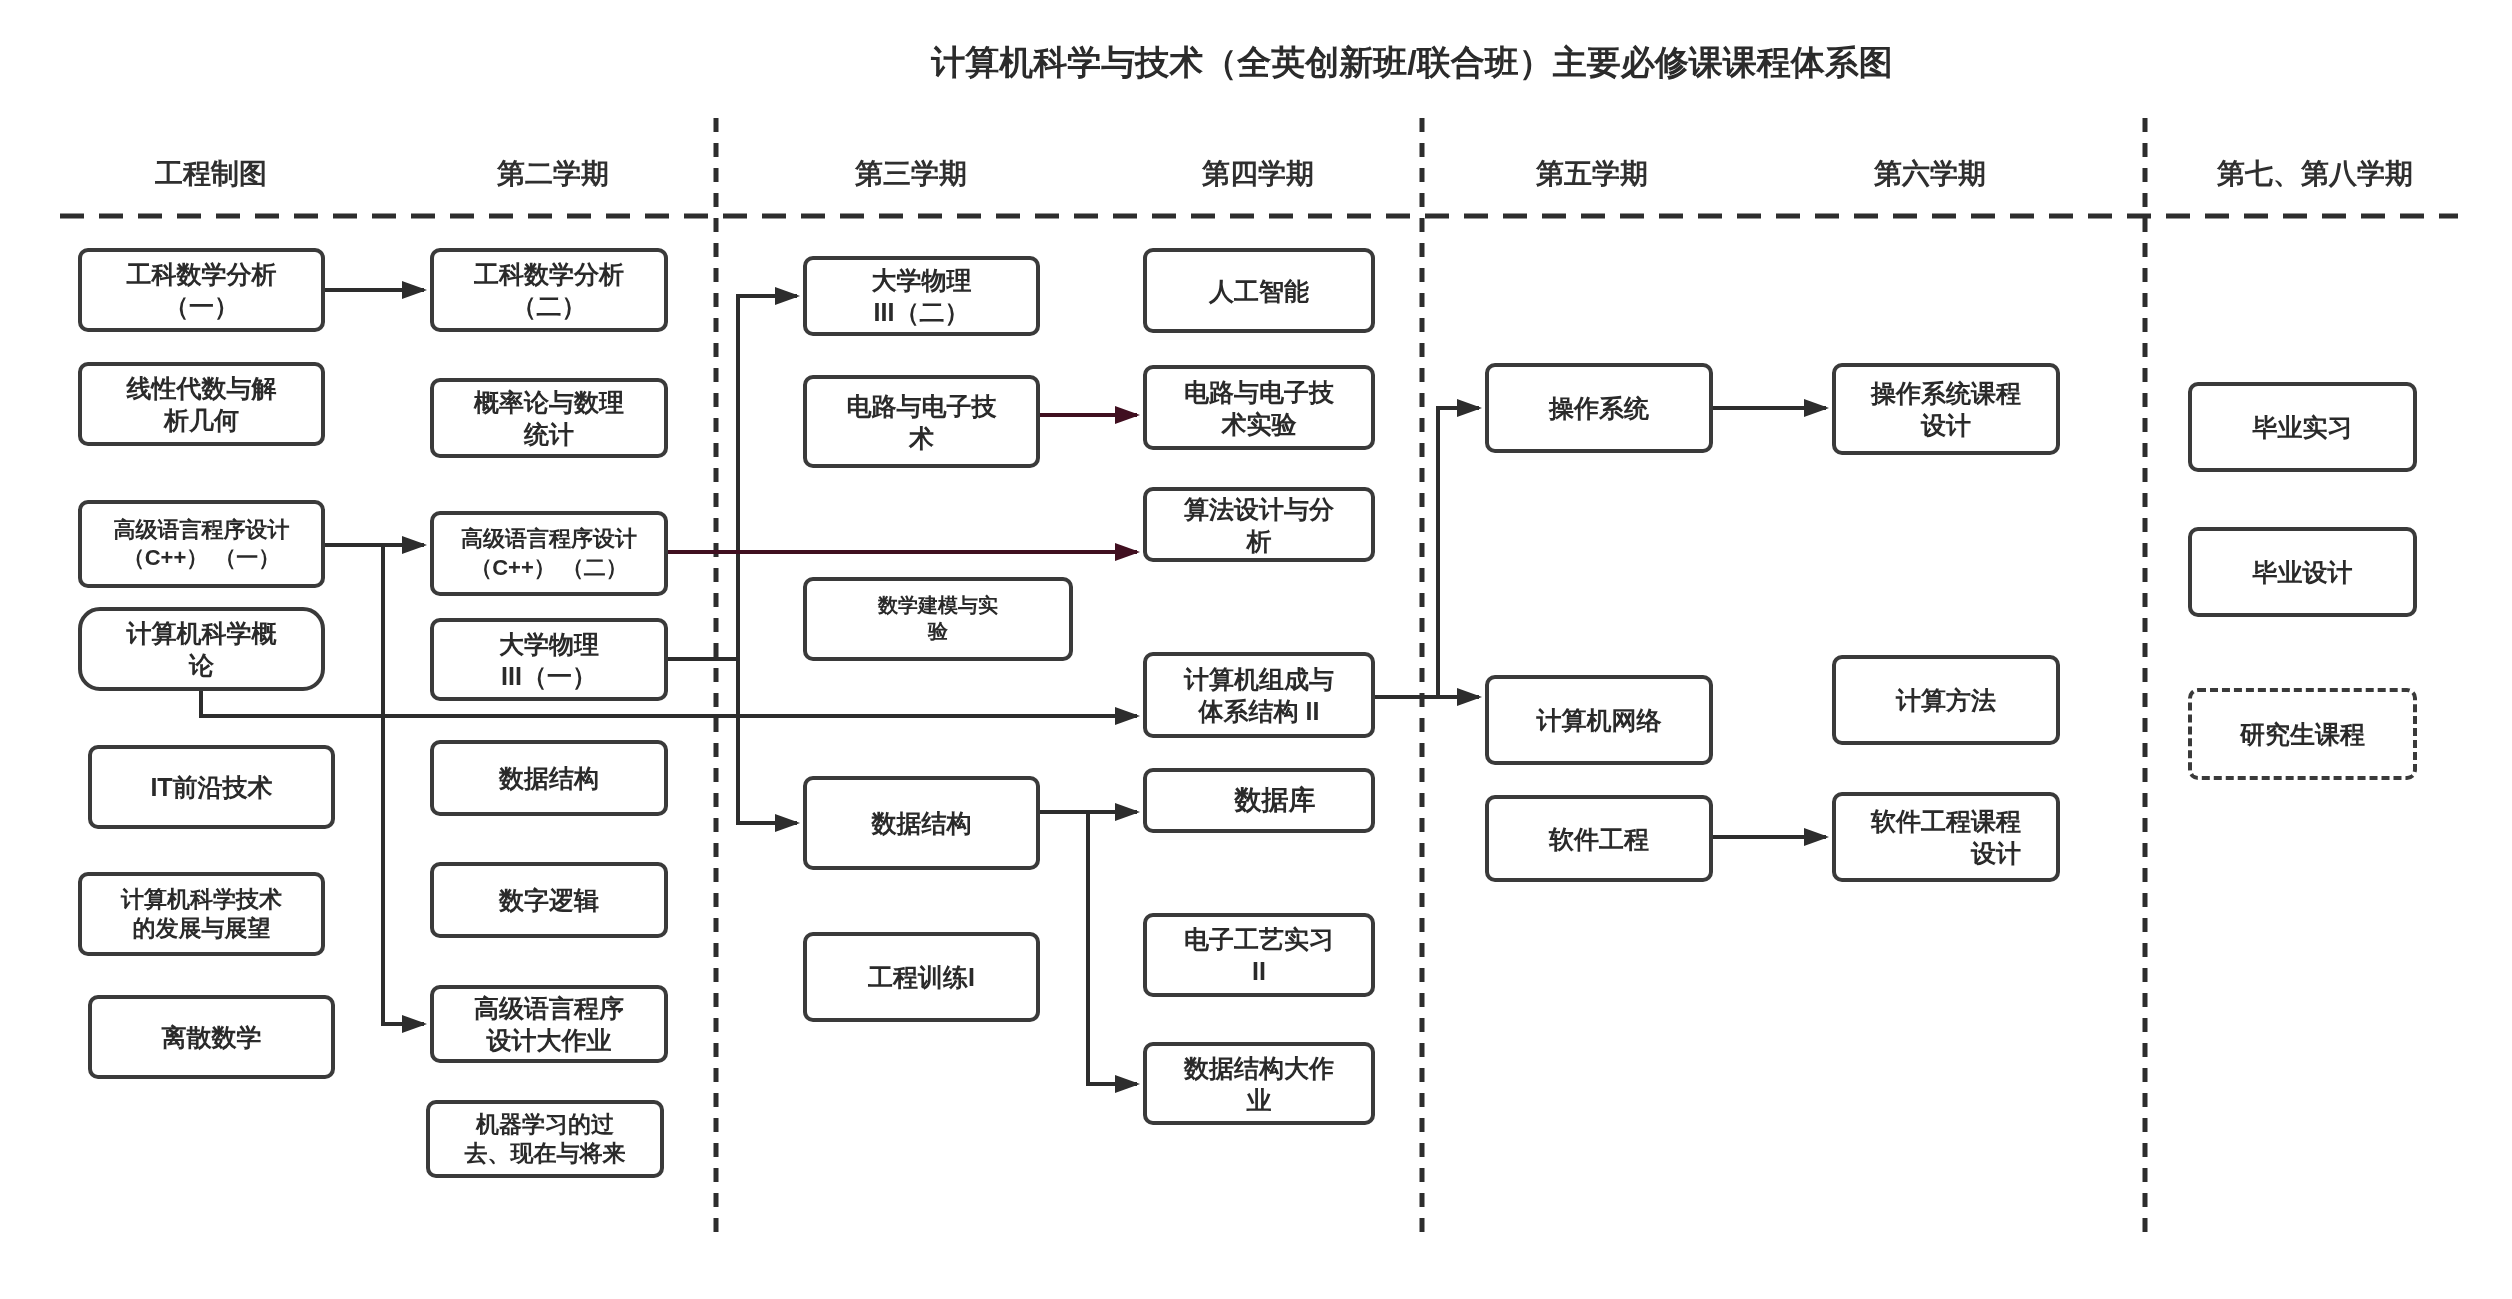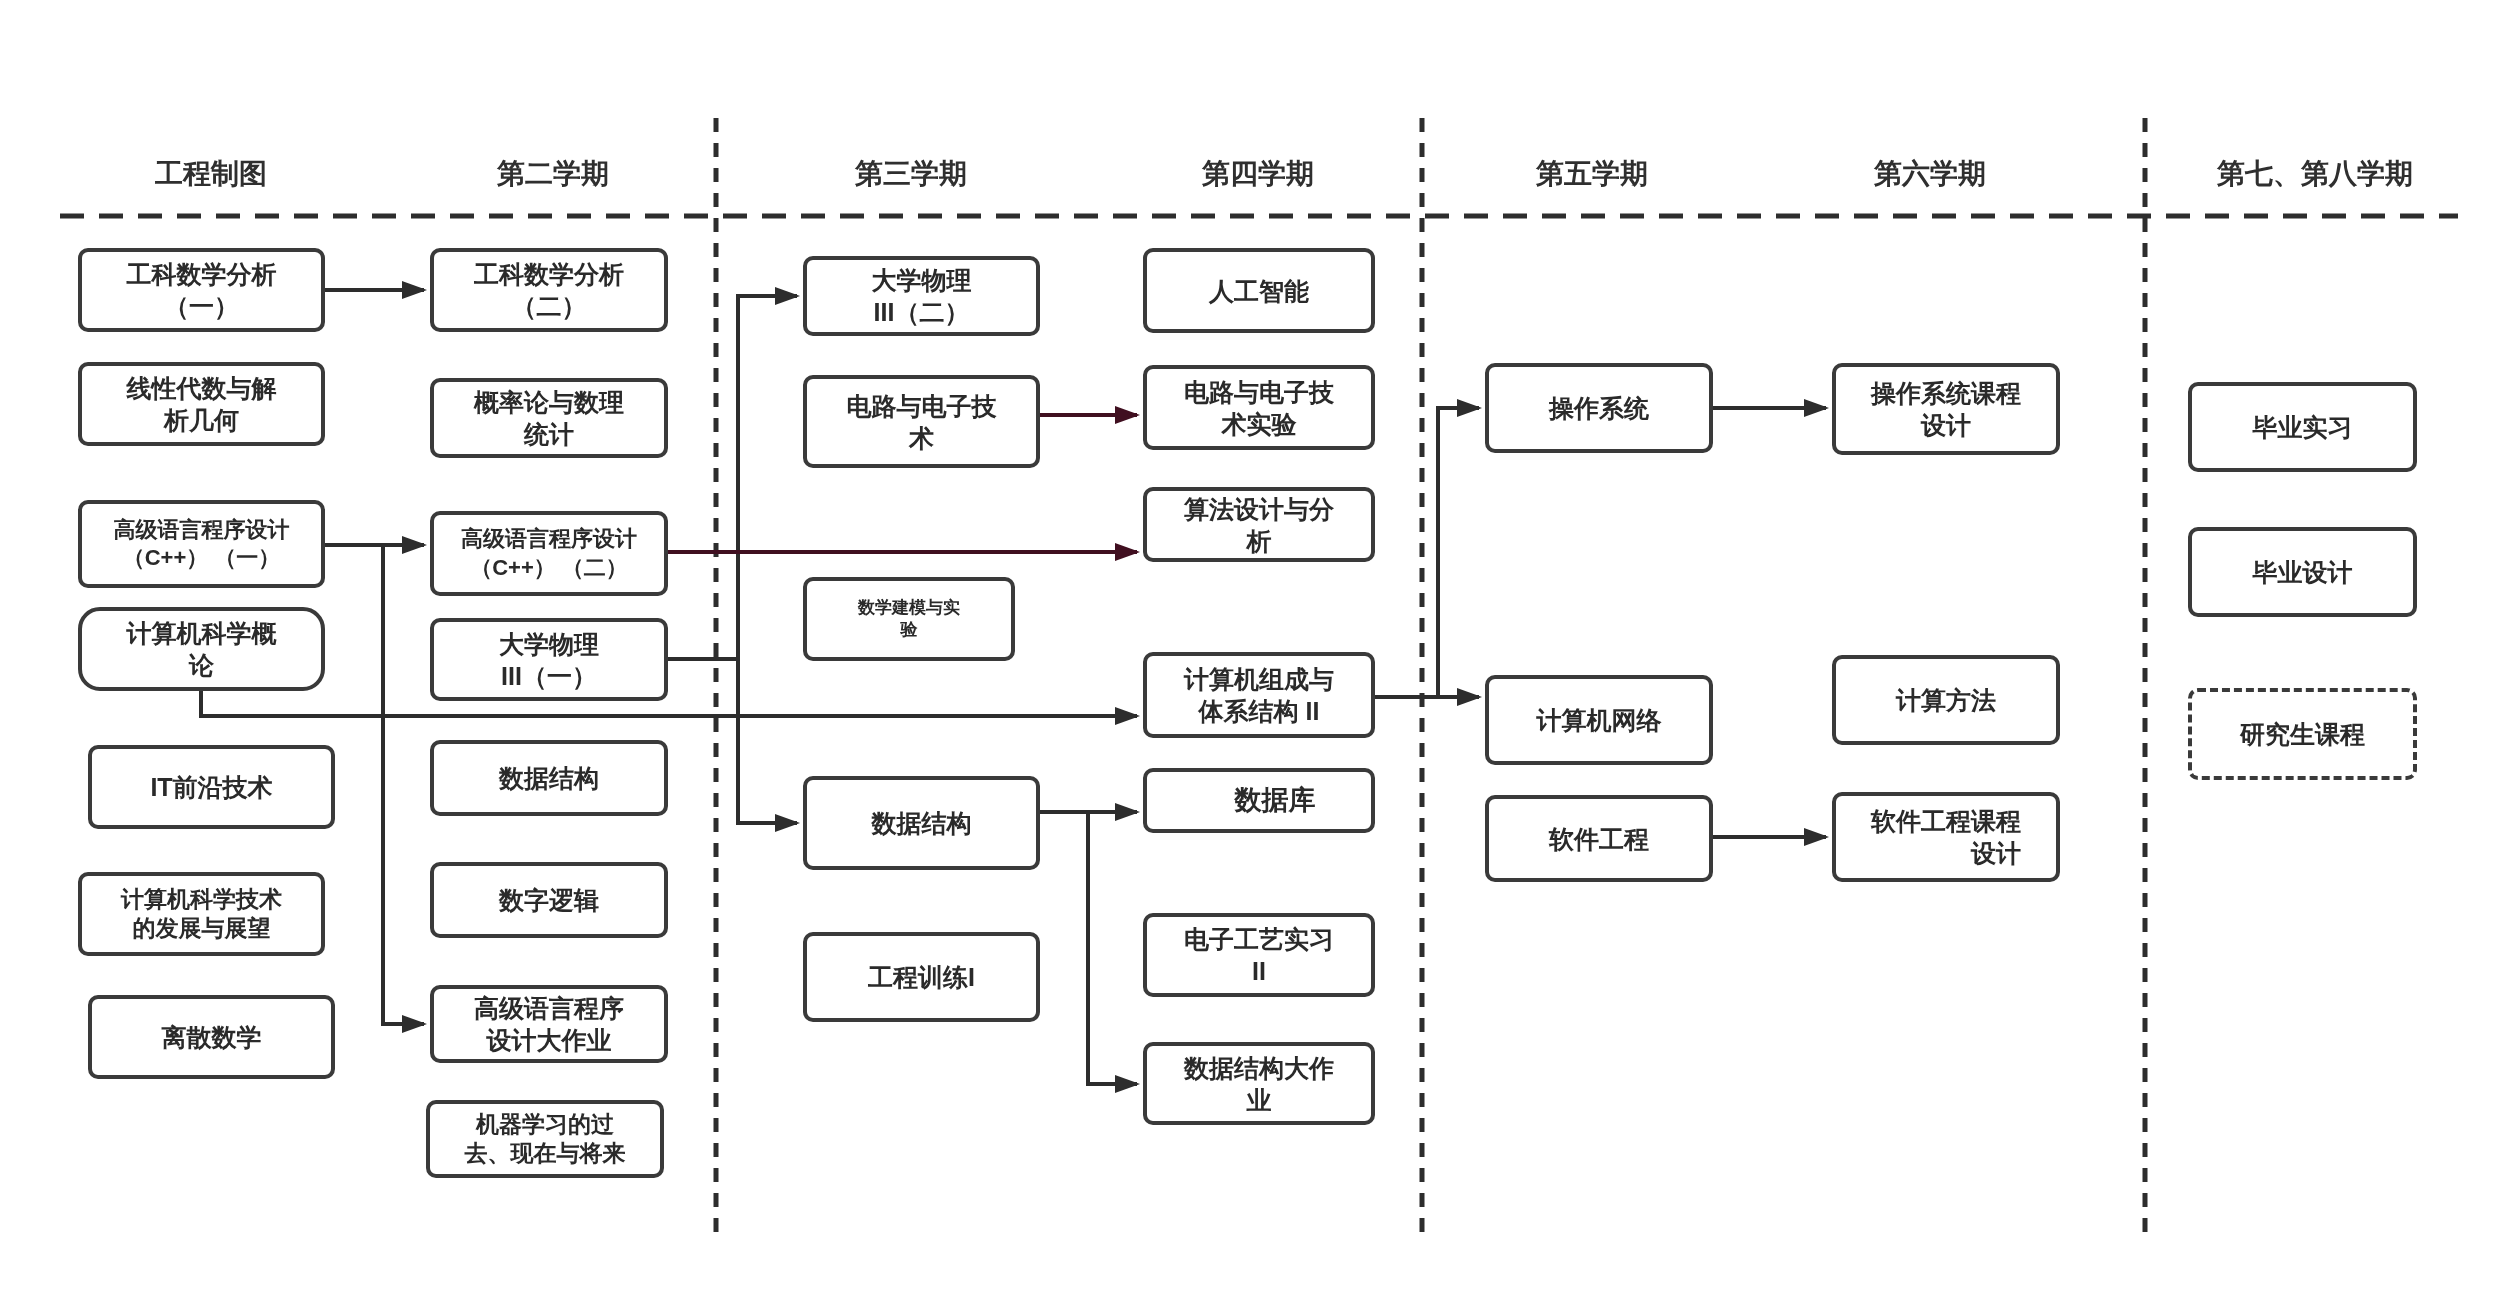--- a/index.html
+++ b/index.html
@@ -59,20 +59,21 @@
       <polygon points="1140,1084 1115,1093 1115,1075" fill="#2d2d2d"></polygon>
       <polyline points="1375,697 1479,697" fill="none" stroke="#2d2d2d" stroke-width="4"></polyline>
       <polygon points="1482,697 1457,706 1457,688" fill="#2d2d2d"></polygon>
       <polyline points="1375,697 1438,697 1438,408 1479,408" fill="none" stroke="#2d2d2d" stroke-width="4"></polyline>
       <polygon points="1482,408 1457,417 1457,399" fill="#2d2d2d"></polygon>
       <polyline points="1713,408 1826,408" fill="none" stroke="#2d2d2d" stroke-width="4"></polyline>
       <polygon points="1829,408 1804,417 1804,399" fill="#2d2d2d"></polygon>
       <polyline points="1713,837 1826,837" fill="none" stroke="#2d2d2d" stroke-width="4"></polyline>
       <polygon points="1829,837 1804,846 1804,828" fill="#2d2d2d"></polygon>
     </svg>
+  <div class="diagram-title">计算机科学与技术（全英创新班/联合班）主要必修课课程体系图</div>
   <div id="headers">
       <div class="semester-header" style="left: 211px;">工程制图</div>
       <div class="semester-header" style="left: 553px;">第二学期</div>
       <div class="semester-header" style="left: 911px;">第三学期</div>
       <div class="semester-header" style="left: 1258px;">第四学期</div>
       <div class="semester-header" style="left: 1592px;">第五学期</div>
       <div class="semester-header" style="left: 1930px;">第六学期</div>
       <div class="semester-header" style="left: 2315px;">第七、第八学期</div>
     </div>
   <div id="nodes">
@@ -99,21 +100,21 @@
       <div class="course-box" style="left: 430px; top: 740px; width: 238px; height: 76px; font-size: 25px;"><span>数据结构</span></div>
       <div class="course-box" style="left: 430px; top: 862px; width: 238px; height: 76px; font-size: 25px;"><span>数字逻辑</span></div>
       <div class="course-box" style="left: 430px; top: 985px; width: 238px; height: 78px; font-size: 25px;"><span>高级语言程序
 设计大作业</span></div>
       <div class="course-box" style="left: 426px; top: 1100px; width: 238px; height: 78px; font-size: 23px;"><span>机器学习的过
 去、现在与将来</span></div>
       <div class="course-box" style="left: 803px; top: 256px; width: 237px; height: 80px; font-size: 25px;"><span>大学物理
 III（二）</span></div>
       <div class="course-box" style="left: 803px; top: 375px; width: 237px; height: 93px; font-size: 25px;"><span>电路与电子技
 术</span></div>
-      <div class="course-box" style="left: 803px; top: 577px; width: 212px; height: 84px; font-size: 17px;"><span>数学建模与实
+      <div class="course-box" style="left: 803px; top: 577px; width: 270px; height: 84px; font-size: 20px;"><span>数学建模与实
 验</span></div>
       <div class="course-box" style="left: 803px; top: 776px; width: 237px; height: 94px; font-size: 25px;"><span>数据结构</span></div>
       <div class="course-box" style="left: 803px; top: 932px; width: 237px; height: 90px; font-size: 25px;"><span>工程训练I</span></div>
       <div class="course-box" style="left: 1143px; top: 248px; width: 232px; height: 85px; font-size: 25px;"><span>人工智能</span></div>
       <div class="course-box" style="left: 1143px; top: 365px; width: 232px; height: 85px; font-size: 25px;"><span>电路与电子技
 术实验</span></div>
       <div class="course-box" style="left: 1143px; top: 487px; width: 232px; height: 75px; font-size: 25px;"><span>算法设计与分
 析</span></div>
       <div class="course-box" style="left: 1143px; top: 652px; width: 232px; height: 86px; font-size: 25px;"><span>计算机组成与
 体系结构 II</span></div>

